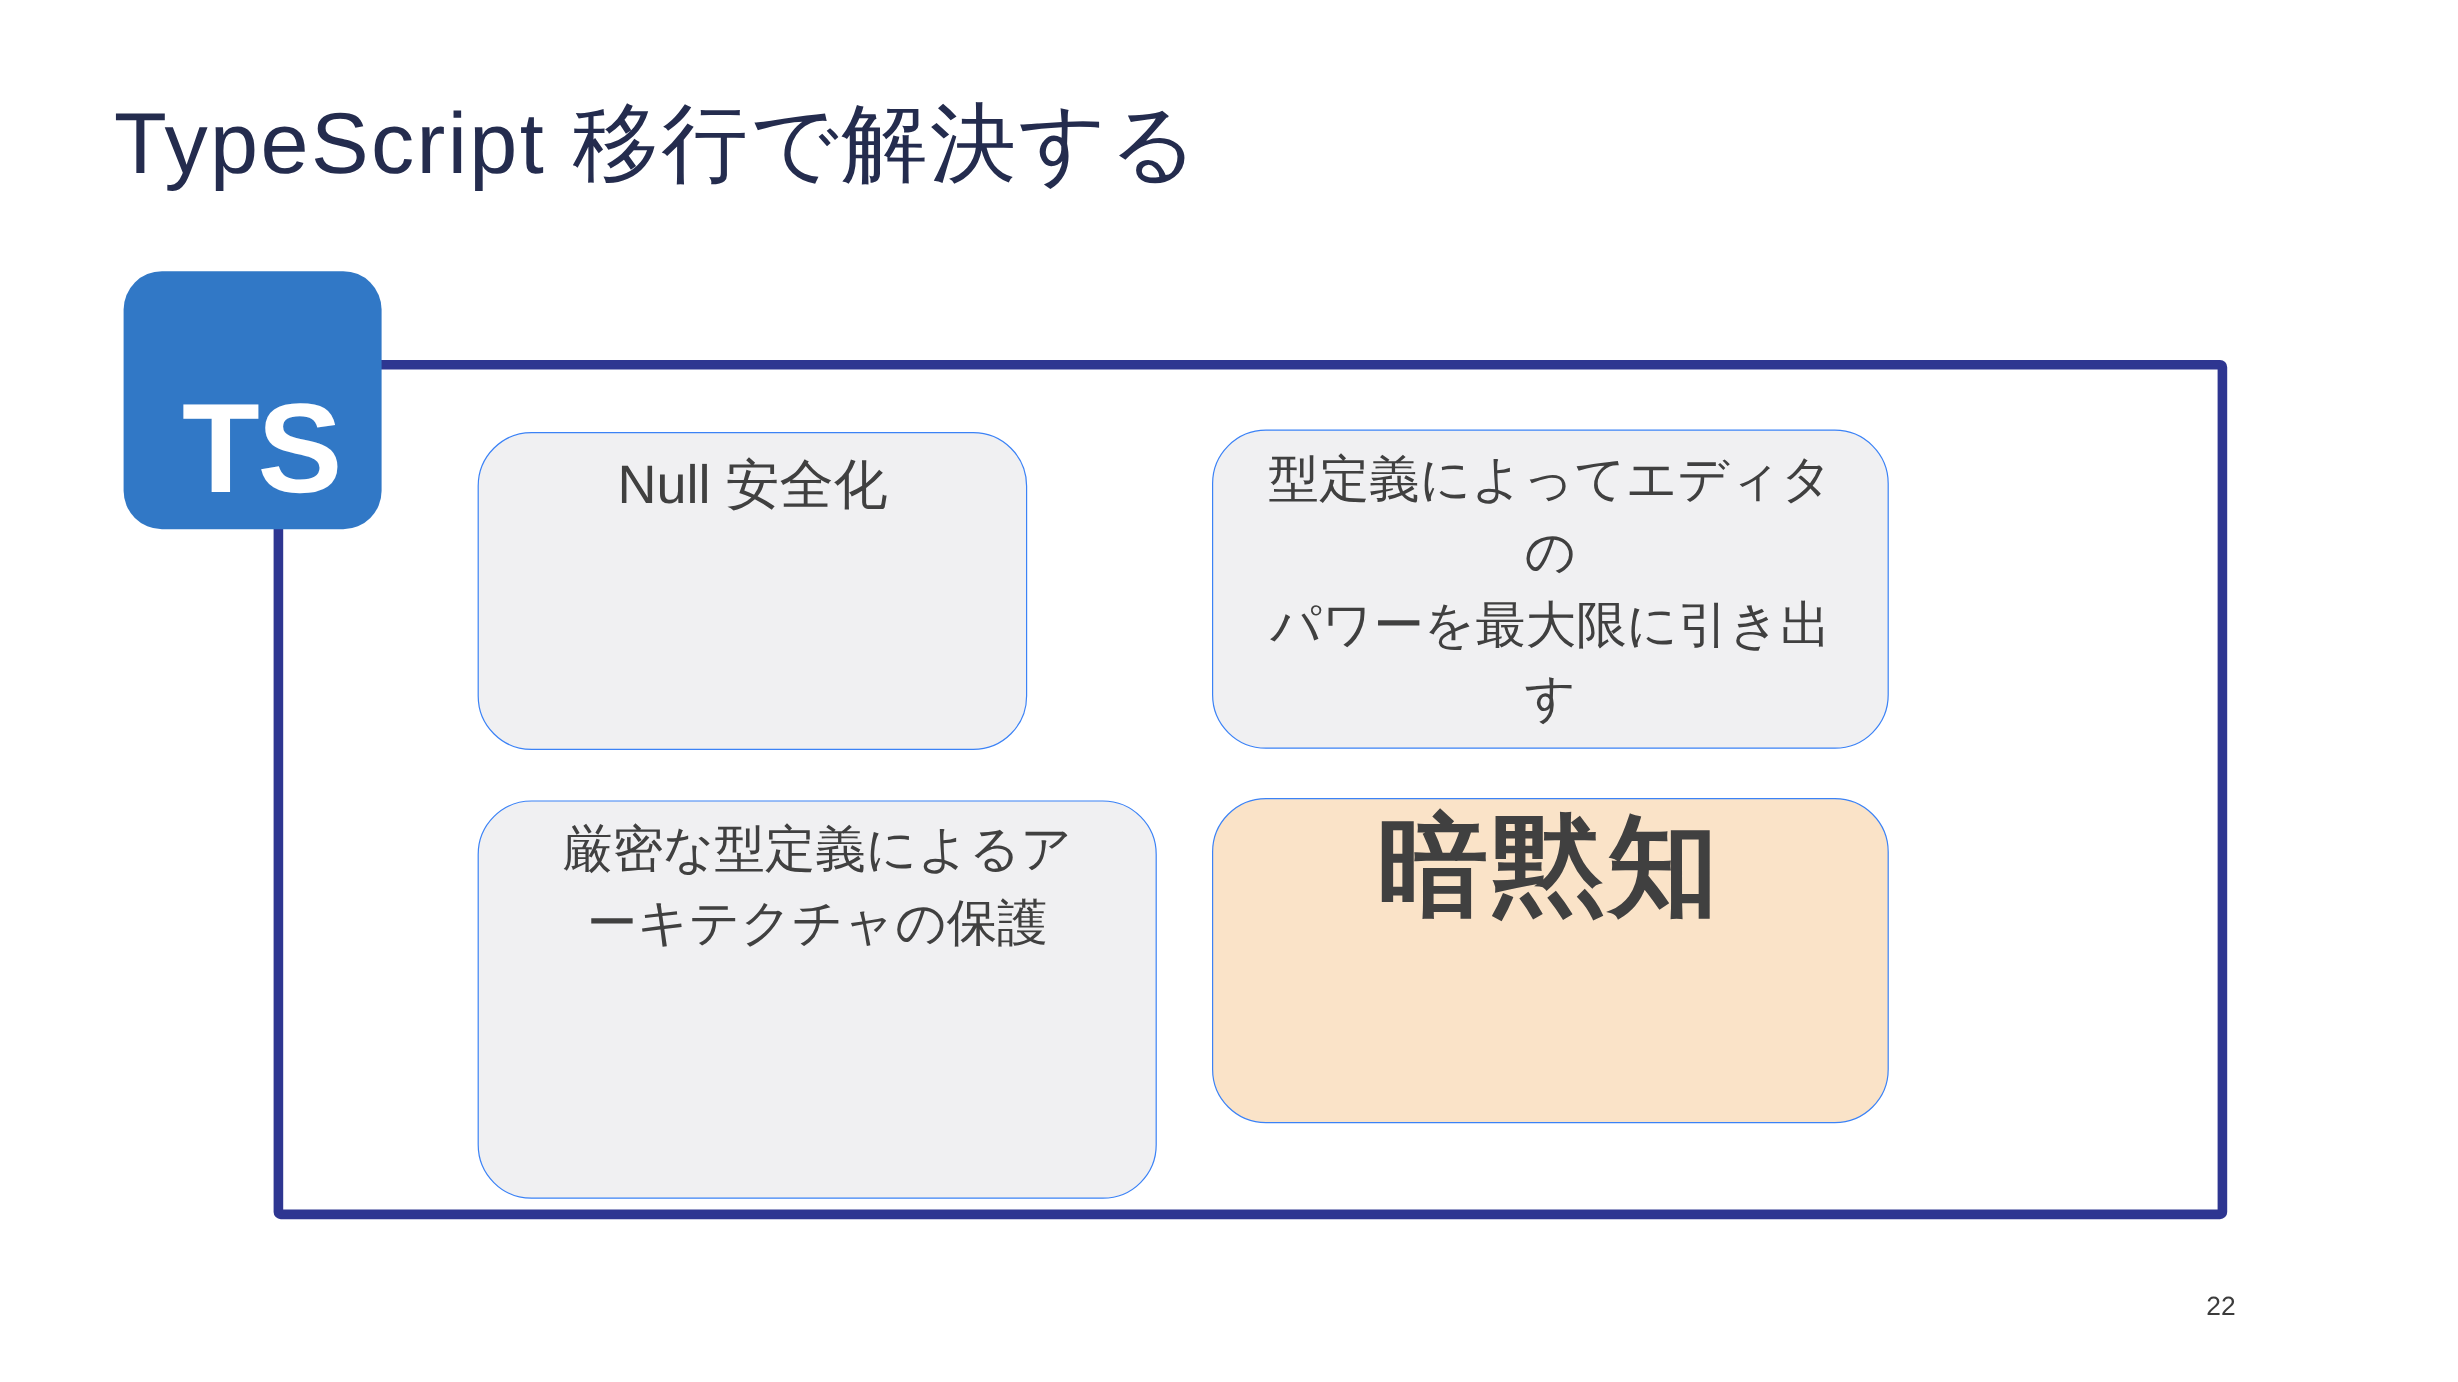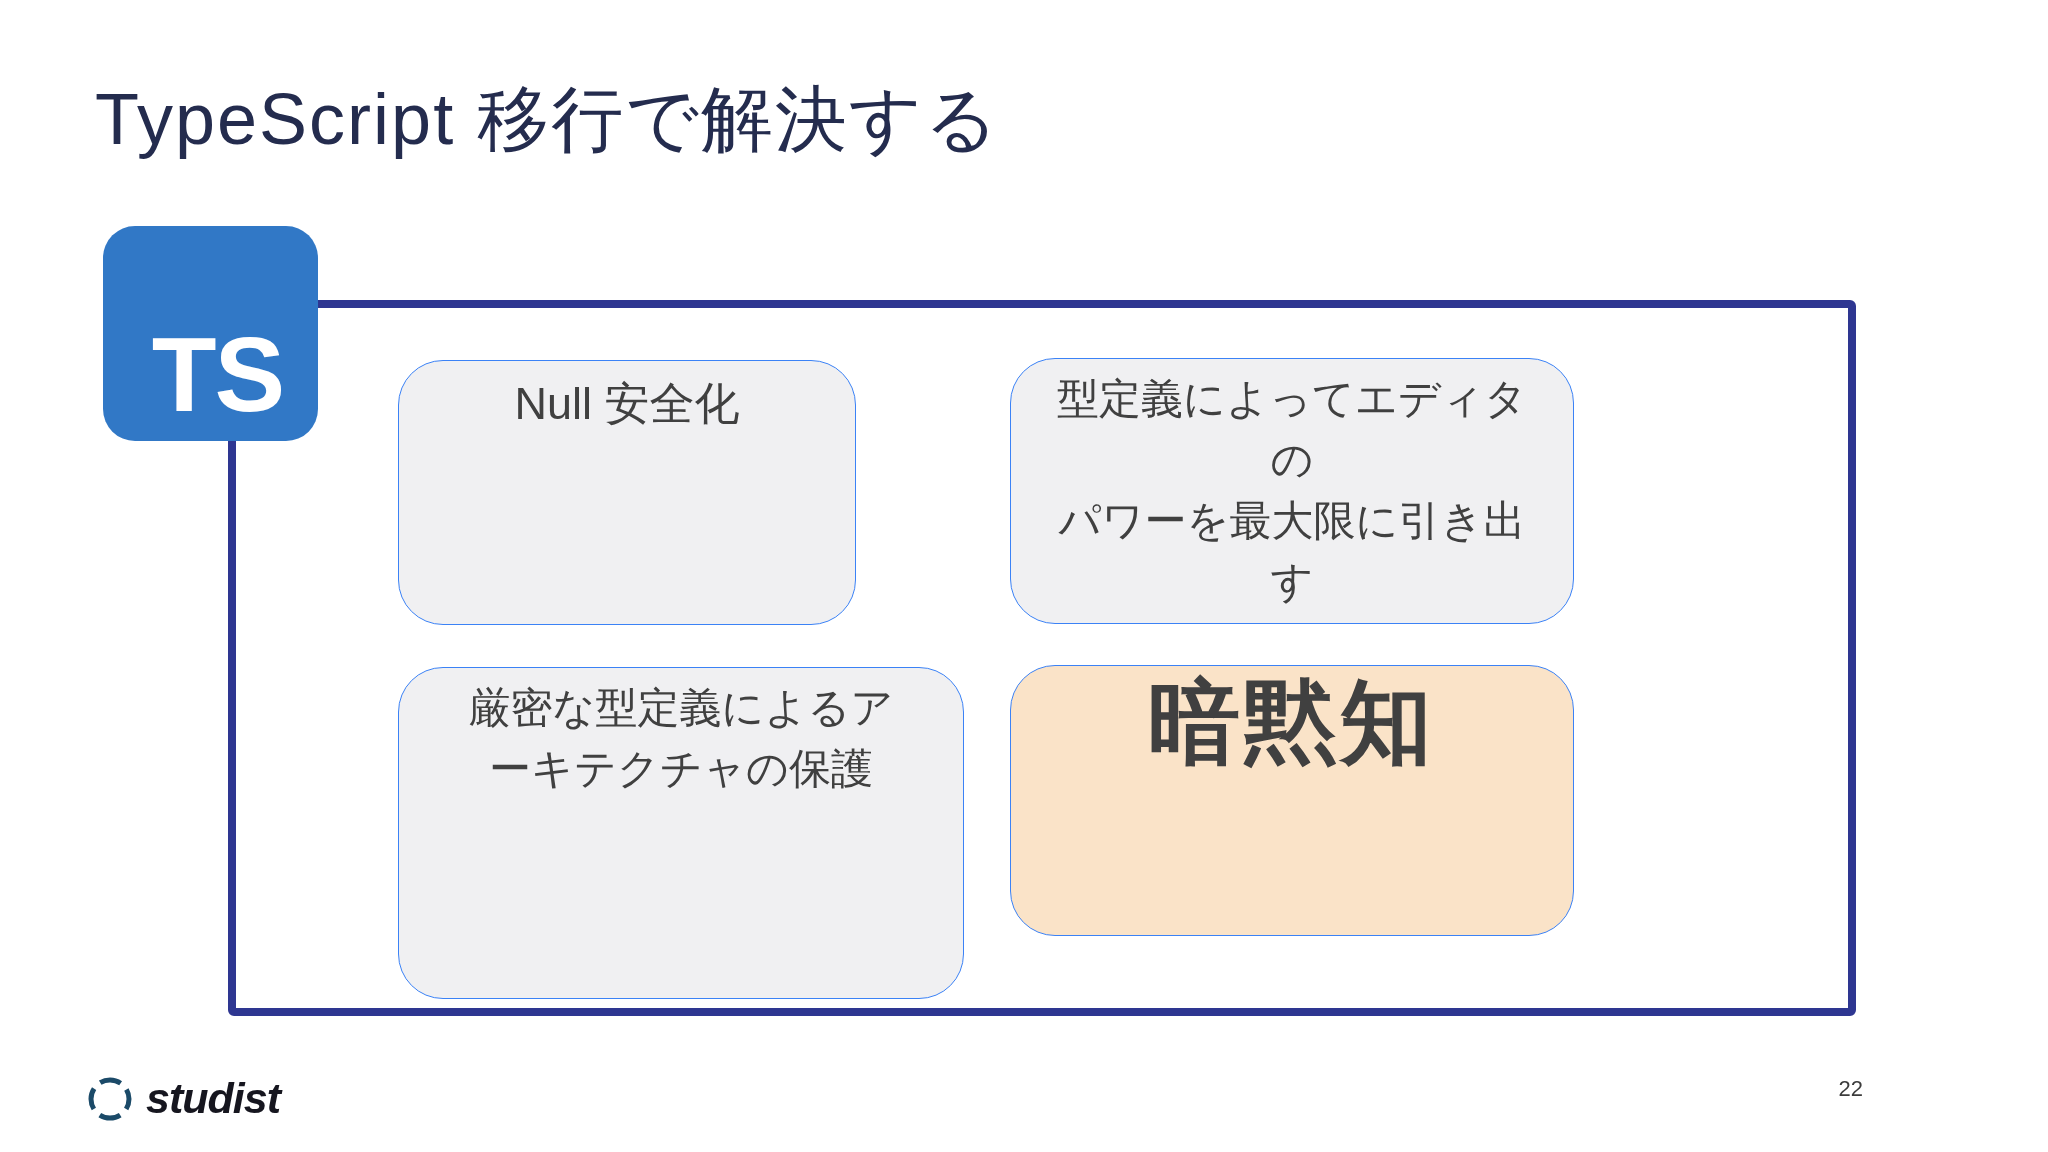--- a/index.html
+++ b/index.html
@@ -130,23 +130,17 @@
 
   <div class="card card-3">
     <span>厳密な型定義によるア
 ーキテクチャの保護</span>
   </div>
 
   <div class="card card-4">
     <span>暗黙知</span>
   </div>
 
-  <div class="footer-brand">
-    <svg class="brand-icon" viewBox="0 0 48 48" aria-hidden="true">
-      <circle cx="24" cy="24" r="19" fill="none" stroke="#1b4a68" stroke-width="5" stroke-dasharray="21.5 8.4" stroke-dashoffset="11" stroke-linecap="butt"></circle>
-    </svg>
-    <span class="brand-text">studist</span>
-  </div>
 
 
   <div class="footer-page">22</div>
 
 </div>
 
 </body></html>

